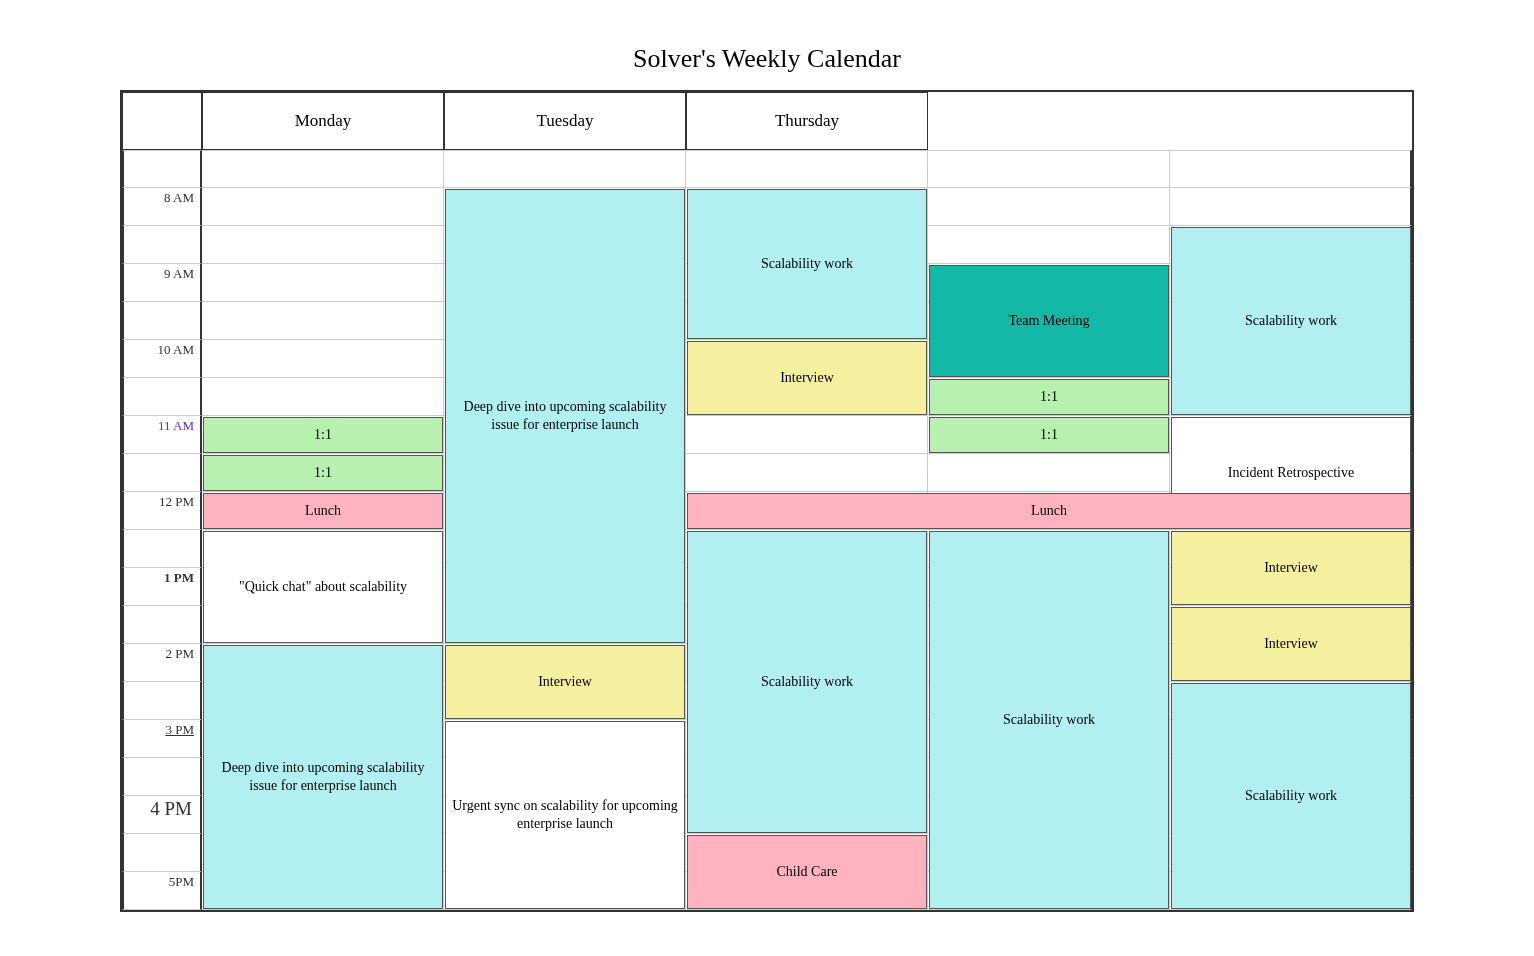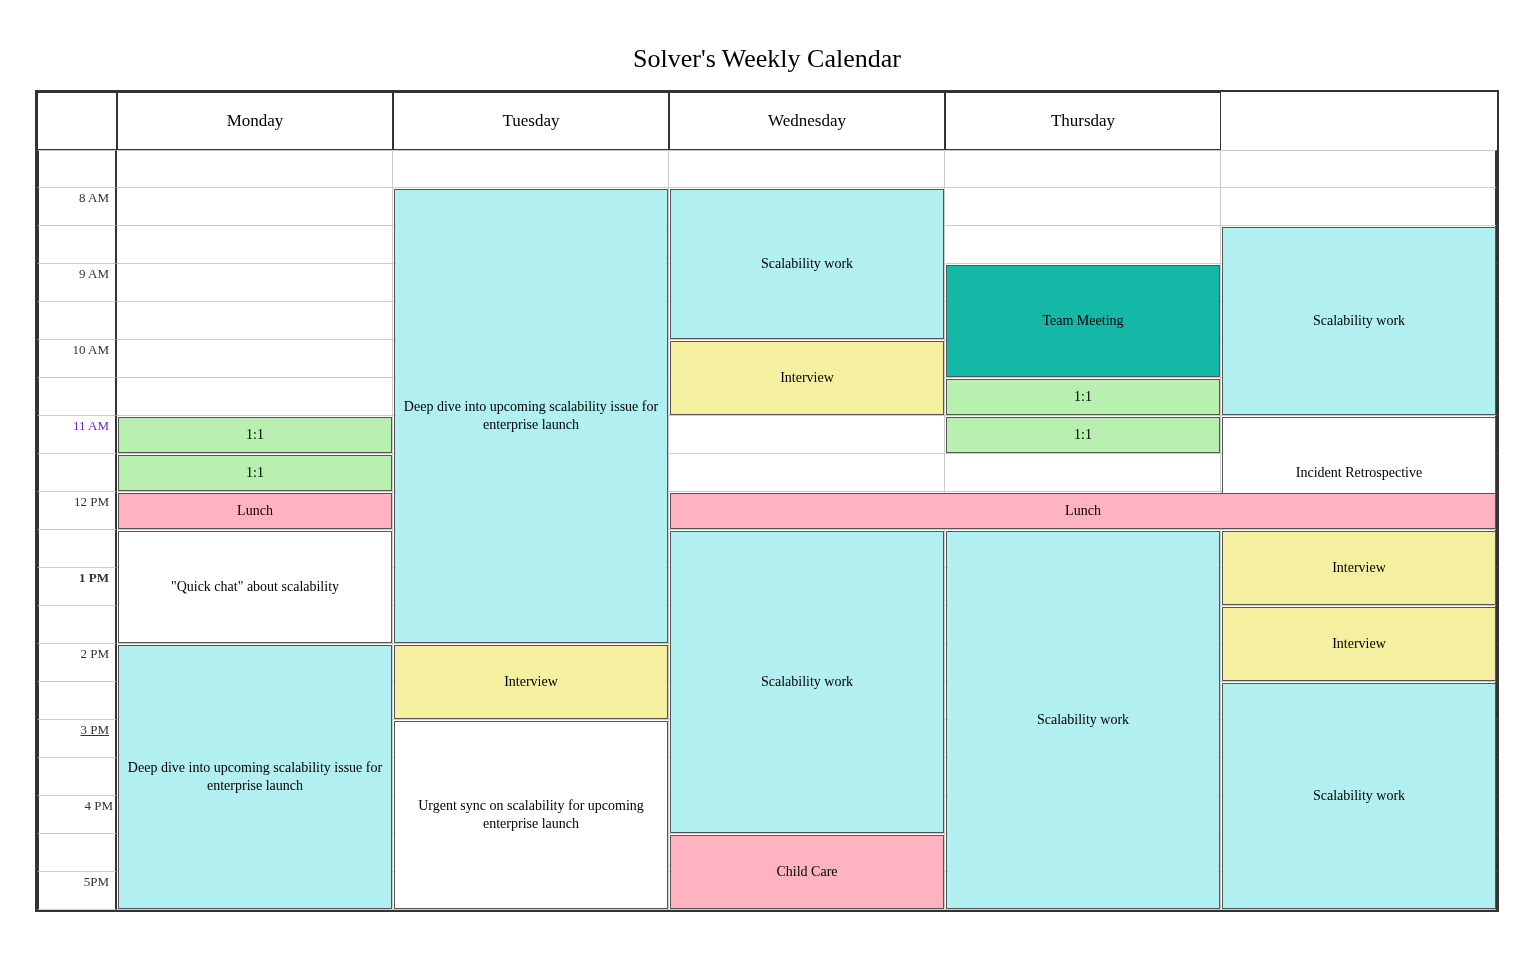--- a/index.html
+++ b/index.html
@@ -6,21 +6,21 @@
     body {
       font-family: Georgia, 'Times New Roman', serif;
       background: #fff;
       display: flex;
       justify-content: center;
       align-items: center;
       min-height: 100vh;
       padding: 20px;
     }
     .calendar-wrapper {
-      width: 1464px;
+      width: 1294px;
       max-width: 100%;
     }
     .calendar-title {
       text-align: center;
       font-size: 26px;
       font-weight: normal;
       margin-bottom: 16px;
       font-family: Georgia, serif;
     }
     .calendar-container {
@@ -64,21 +64,20 @@
 <body>
 
 <div class="calendar-wrapper">
   <h1 class="calendar-title">Solver's Weekly Calendar</h1>
 
   <div class="calendar-container">
 
     <div class="header-cell time-header"></div>
     <div class="header-cell">Monday</div>
     <div class="header-cell">Tuesday</div>
-    <div class="header-cell">Wednesday</div>
     <div class="header-cell">Thursday</div>
 
     <div class="body-wrapper" id="calendar-body">
 
     <div class="grid-row-cell time-col" style="grid-area: 1 / 1; display: flex; align-items: flex-start; justify-content: flex-end; padding: 2px 6px 0px 0px; font-size: 13px; color: rgb(51, 51, 51); border-width: 1px 2px; border-style: solid; border-color: rgb(204, 204, 204) rgb(51, 51, 51);"></div>
         <div class="grid-row-cell" style="grid-area: 1 / 2; border-bottom: 1px solid rgb(204, 204, 204); border-right: 1px solid rgb(204, 204, 204); border-top: 1px solid rgb(204, 204, 204); border-left: none;"></div>
         <div class="grid-row-cell" style="grid-area: 1 / 3; border-bottom: 1px solid rgb(204, 204, 204); border-right: 1px solid rgb(204, 204, 204); border-top: 1px solid rgb(204, 204, 204); border-left: none;"></div>
         <div class="grid-row-cell" style="grid-area: 1 / 4; border-bottom: 1px solid rgb(204, 204, 204); border-right: 1px solid rgb(204, 204, 204); border-top: 1px solid rgb(204, 204, 204); border-left: none;"></div>
         <div class="grid-row-cell" style="grid-area: 1 / 5; border-bottom: 1px solid rgb(204, 204, 204); border-right: 1px solid rgb(204, 204, 204); border-top: 1px solid rgb(204, 204, 204); border-left: none;"></div>
         <div class="grid-row-cell" style="grid-area: 1 / 6; border-bottom: 1px solid rgb(204, 204, 204); border-right: 2px solid rgb(51, 51, 51); border-top: 1px solid rgb(204, 204, 204); border-left: none;"></div>
@@ -171,21 +170,21 @@
         <div class="grid-row-cell" style="grid-area: 16 / 3; border-bottom: 1px solid rgb(204, 204, 204); border-right: 1px solid rgb(204, 204, 204); border-top: none; border-left: none;"></div>
         <div class="grid-row-cell" style="grid-area: 16 / 4; border-bottom: 1px solid rgb(204, 204, 204); border-right: 1px solid rgb(204, 204, 204); border-top: none; border-left: none;"></div>
         <div class="grid-row-cell" style="grid-area: 16 / 5; border-bottom: 1px solid rgb(204, 204, 204); border-right: 1px solid rgb(204, 204, 204); border-top: none; border-left: none;"></div>
         <div class="grid-row-cell" style="grid-area: 16 / 6; border-bottom: 1px solid rgb(204, 204, 204); border-right: 2px solid rgb(51, 51, 51); border-top: none; border-left: none;"></div>
         <div class="grid-row-cell time-col" style="grid-area: 17 / 1; display: flex; align-items: flex-start; justify-content: flex-end; padding: 2px 6px 0px 0px; font-size: 13px; color: rgb(51, 51, 51); border-left: 2px solid rgb(51, 51, 51); border-right: 2px solid rgb(51, 51, 51); border-bottom: 1px solid rgb(204, 204, 204); border-top: none;"></div>
         <div class="grid-row-cell" style="grid-area: 17 / 2; border-bottom: 1px solid rgb(204, 204, 204); border-right: 1px solid rgb(204, 204, 204); border-top: none; border-left: none;"></div>
         <div class="grid-row-cell" style="grid-area: 17 / 3; border-bottom: 1px solid rgb(204, 204, 204); border-right: 1px solid rgb(204, 204, 204); border-top: none; border-left: none;"></div>
         <div class="grid-row-cell" style="grid-area: 17 / 4; border-bottom: 1px solid rgb(204, 204, 204); border-right: 1px solid rgb(204, 204, 204); border-top: none; border-left: none;"></div>
         <div class="grid-row-cell" style="grid-area: 17 / 5; border-bottom: 1px solid rgb(204, 204, 204); border-right: 1px solid rgb(204, 204, 204); border-top: none; border-left: none;"></div>
         <div class="grid-row-cell" style="grid-area: 17 / 6; border-bottom: 1px solid rgb(204, 204, 204); border-right: 2px solid rgb(51, 51, 51); border-top: none; border-left: none;"></div>
-        <div class="grid-row-cell time-col" style="grid-area: 18 / 1; display: flex; align-items: flex-start; justify-content: flex-end; padding: 2px 2px 0px 0px; font-size: 13px; color: rgb(51, 51, 51); border-left: 2px solid rgb(51, 51, 51); border-right: 2px solid rgb(51, 51, 51); border-bottom: 1px solid rgb(204, 204, 204); border-top: none;">4 PM</div>
+        <div class="grid-row-cell time-col" style="grid-area: 18 / 1; display: flex; align-items: flex-start; justify-content: flex-end; padding: 2px 8px 0px 0px; font-size: 19px; color: rgb(51, 51, 51); border-left: 2px solid rgb(51, 51, 51); border-right: 2px solid rgb(51, 51, 51); border-bottom: 1px solid rgb(204, 204, 204); border-top: none;">4 PM</div>
         <div class="grid-row-cell" style="grid-area: 18 / 2; border-bottom: 1px solid rgb(204, 204, 204); border-right: 1px solid rgb(204, 204, 204); border-top: none; border-left: none;"></div>
         <div class="grid-row-cell" style="grid-area: 18 / 3; border-bottom: 1px solid rgb(204, 204, 204); border-right: 1px solid rgb(204, 204, 204); border-top: none; border-left: none;"></div>
         <div class="grid-row-cell" style="grid-area: 18 / 4; border-bottom: 1px solid rgb(204, 204, 204); border-right: 1px solid rgb(204, 204, 204); border-top: none; border-left: none;"></div>
         <div class="grid-row-cell" style="grid-area: 18 / 5; border-bottom: 1px solid rgb(204, 204, 204); border-right: 1px solid rgb(204, 204, 204); border-top: none; border-left: none;"></div>
         <div class="grid-row-cell" style="grid-area: 18 / 6; border-bottom: 1px solid rgb(204, 204, 204); border-right: 2px solid rgb(51, 51, 51); border-top: none; border-left: none;"></div>
         <div class="grid-row-cell time-col" style="grid-area: 19 / 1; display: flex; align-items: flex-start; justify-content: flex-end; padding: 2px 6px 0px 0px; font-size: 13px; color: rgb(51, 51, 51); border-left: 2px solid rgb(51, 51, 51); border-right: 2px solid rgb(51, 51, 51); border-bottom: 1px solid rgb(204, 204, 204); border-top: none;"></div>
         <div class="grid-row-cell" style="grid-area: 19 / 2; border-bottom: 1px solid rgb(204, 204, 204); border-right: 1px solid rgb(204, 204, 204); border-top: none; border-left: none;"></div>
         <div class="grid-row-cell" style="grid-area: 19 / 3; border-bottom: 1px solid rgb(204, 204, 204); border-right: 1px solid rgb(204, 204, 204); border-top: none; border-left: none;"></div>
         <div class="grid-row-cell" style="grid-area: 19 / 4; border-bottom: 1px solid rgb(204, 204, 204); border-right: 1px solid rgb(204, 204, 204); border-top: none; border-left: none;"></div>
         <div class="grid-row-cell" style="grid-area: 19 / 5; border-bottom: 1px solid rgb(204, 204, 204); border-right: 1px solid rgb(204, 204, 204); border-top: none; border-left: none;"></div>

